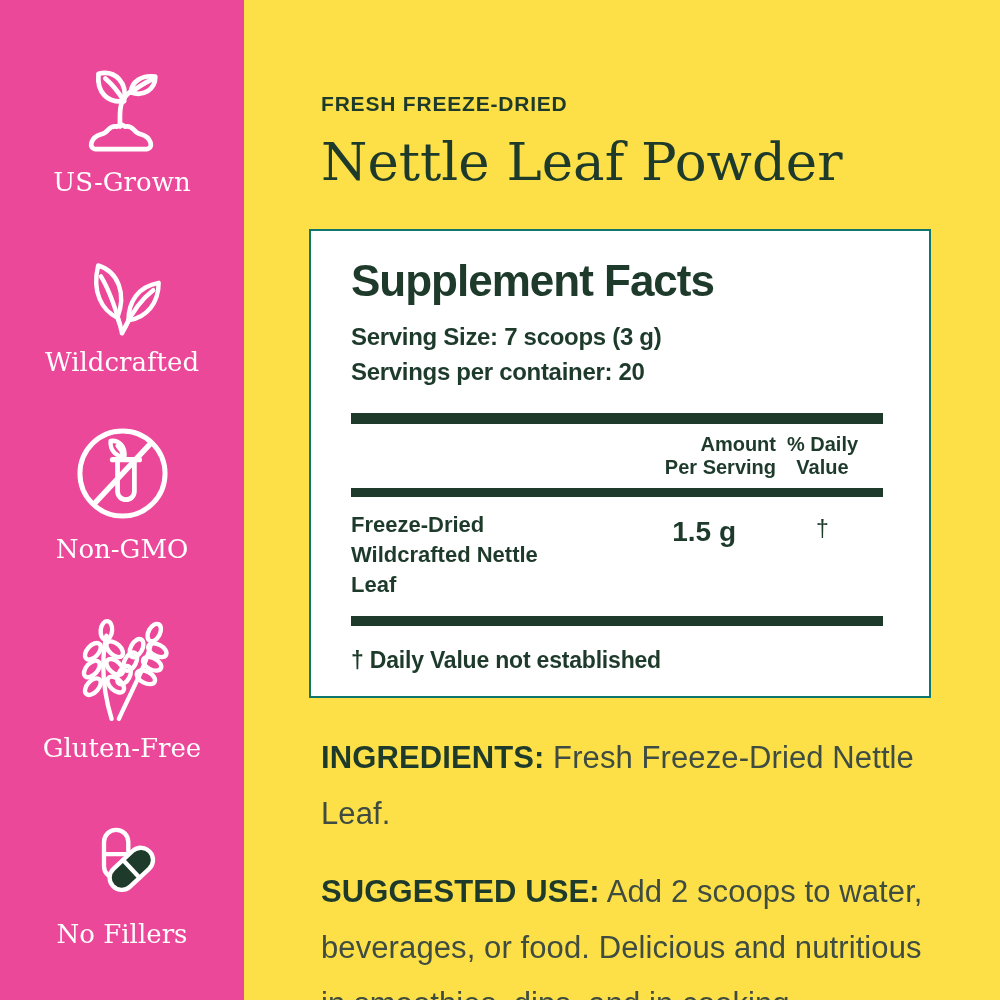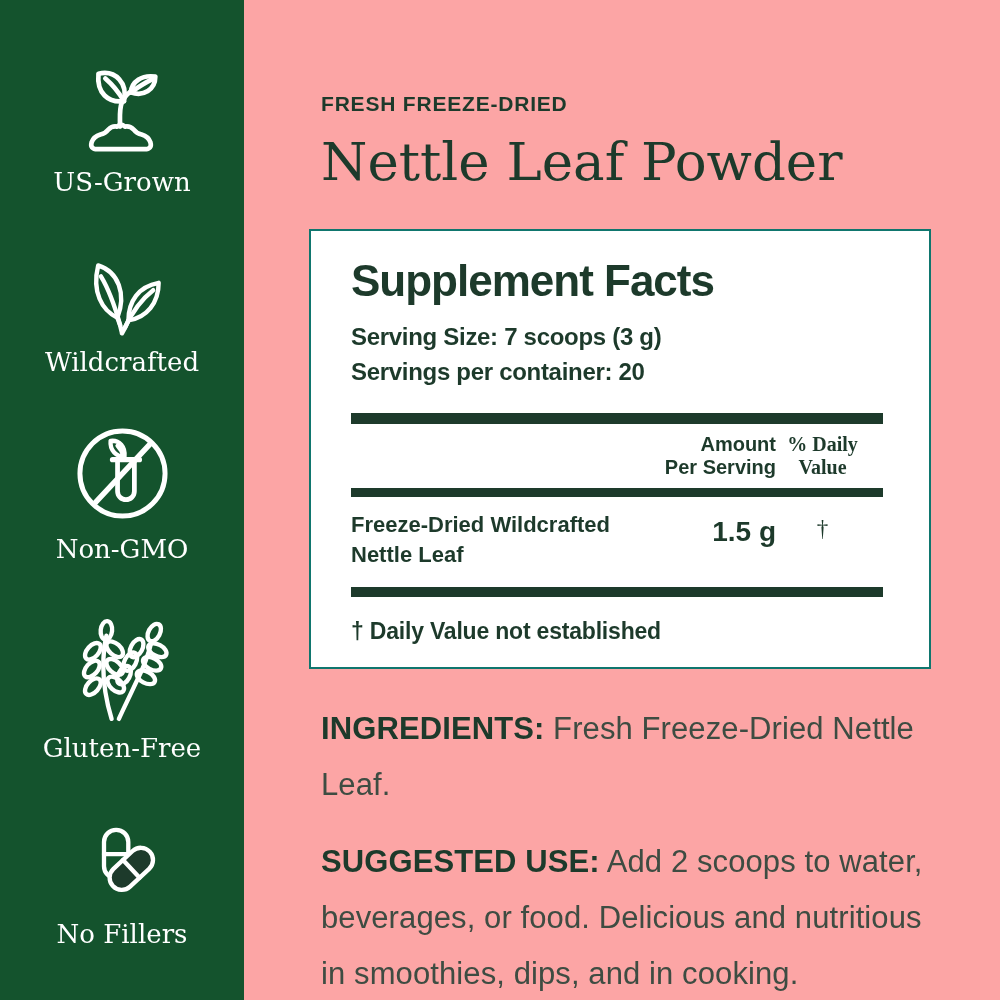--- a/index.html
+++ b/index.html
@@ -1,44 +1,44 @@
 <!DOCTYPE html>
 <html><head>
 <meta charset="utf-8">
 <style>
   * { margin:0; padding:0; box-sizing:border-box; }
   html,body { width:1000px; height:1000px; background:#ffffff; font-family:"Liberation Sans", sans-serif; }
   .stage { position:relative; width:1000px; height:1000px; overflow:hidden; background:#fff; }
 
   
-  .sidebar { position:absolute; left:0; top:0; width:244px; height:1000px; background:#14532d; }
+  .sidebar { position:absolute; left:0; top:0; width:244px; height:1000px; background:#ec4899; }
   .badge { position:absolute; left:0; width:244px; display:flex; flex-direction:column; align-items:center; }
   .badge svg { display:block; stroke:#ffffff; fill:none; stroke-linecap:round; stroke-linejoin:round; }
   .badge-label { margin-top:10px; color:#ffffff; font-family:"DejaVu Serif", serif; font-size:26px; line-height:1.3; }
   .b1 { top:58px; } .b2 { top:248px; } .b3 { top:424px; } .b4 { top:618px; } .b5 { top:820px; }
 
   
-  .content { position:absolute; left:244px; top:0; width:756px; height:1000px; background:#fca5a5; padding:91px 49px 0 77px; }
+  .content { position:absolute; left:244px; top:0; width:756px; height:1000px; background:#fde047; padding:91px 49px 0 77px; }
   .eyebrow { color:#1d3a2b; font-size:21px; font-weight:bold; letter-spacing:0.8px; line-height:1.2; }
   .title { color:#1d3a2b; font-family:"DejaVu Serif", serif; font-weight:normal; font-size:53px; line-height:1.25; margin-top:13px; }
 
   
   .facts-box { margin:34px 0 0 -12px; width:622px; border:2px solid #0f766e; background:#fff; padding:26px 46px 22px 40px; color:#1d3a2b; }
   .sf-title { font-size:44px; font-weight:bold; letter-spacing:-1px; line-height:1.1; }
   .sf-serving { margin-top:14px; font-size:24px; font-weight:bold; line-height:1.45; letter-spacing:-0.3px; }
   .bar { background:#1d3a2b; }
   .bar1 { height:11px; margin-top:24px; }
   .bar2 { height:9px;  margin-top:9px; }
   .bar3 { height:10px; }
   .sf-cols { display:flex; align-items:flex-end; }
   .col-name { flex:1; }
   .col-amt { width:135px; text-align:right; }
-  .col-dv  { width:107px; text-align:center; padding-right:14px;font-family:Liberation Serif, serif; }
+  .col-dv  { width:107px; text-align:center; padding-right:14px; }
   .sf-header { margin-top:9px; font-size:20px; font-weight:bold; line-height:1.15; }
-  .sf-row { padding:13px 0 17px; align-items:flex-start; }
+  .sf-row { padding:13px 0 17px; align-items:flex-start;gap:40px; }
   .sf-row .col-name { font-size:22px; font-weight:bold; line-height:1.35; }
   .sf-row .col-amt { font-size:28px; font-weight:bold; padding-top:6px; }
   .sf-row .col-dv { font-size:23px; padding-top:6px; }
   .sf-footnote { margin-top:21px; font-size:23px; font-weight:bold; letter-spacing:-0.2px; }
 
   
   .para { width:625px; margin-top:32px; font-size:31px; line-height:1.8; color:#3e4c42; letter-spacing:0.1px; }
   .para + .para { margin-top:22px; }
   .para .plabel { color:#1d3a2b; font-weight:bold; }
 </style>

